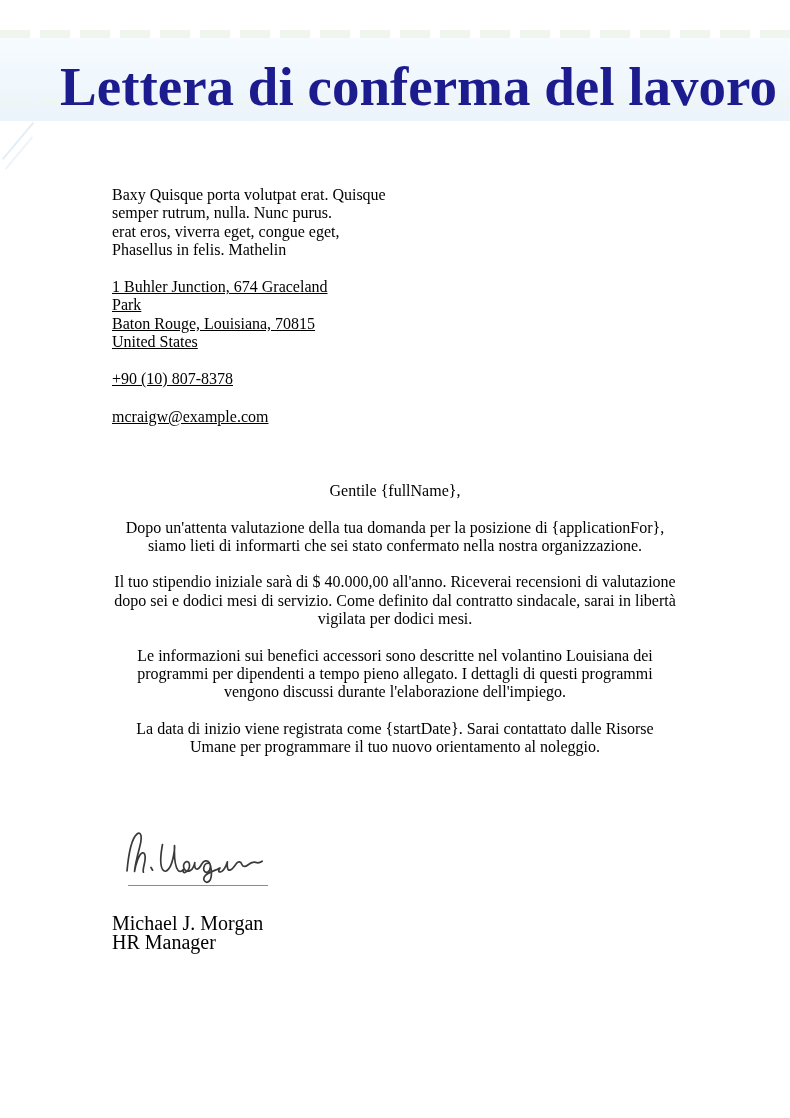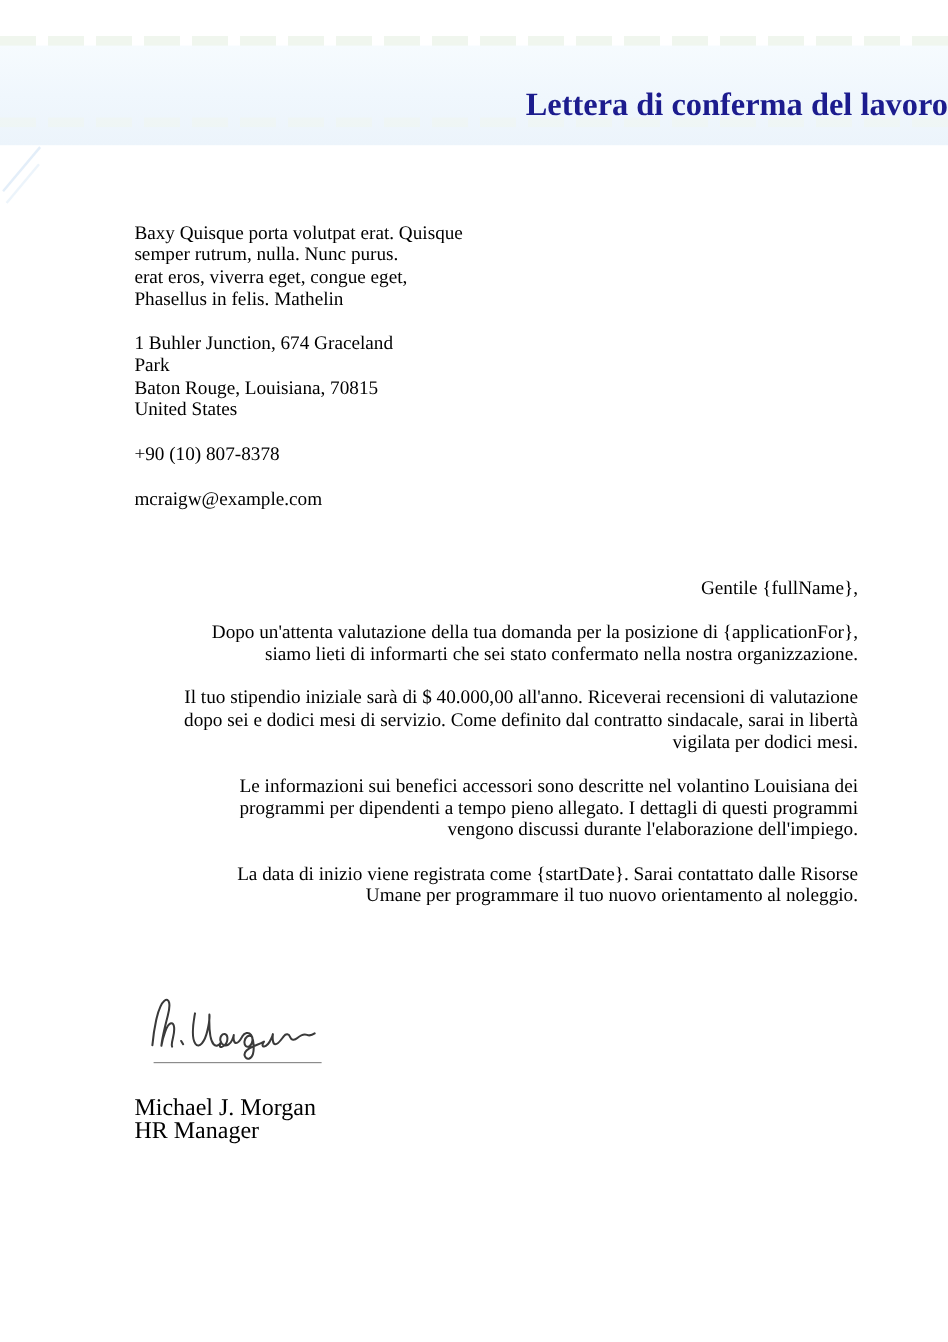--- a/index.html
+++ b/index.html
@@ -7,34 +7,34 @@
   .page{position:relative;width:790px;height:1118px;background:#fff;overflow:hidden;}
 
   
   .header{position:relative;height:121px;background:#fff;}
   .dash-row{position:absolute;left:0;right:0;
     background:repeating-linear-gradient(90deg,#f0f6ee 0 30px,rgba(255,255,255,0) 30px 40px);}
   .dash-row-1{top:30px;height:9px;}
   .band{position:absolute;top:38px;left:0;right:0;bottom:0;
     background:linear-gradient(180deg,#f6fbfe 0%,#f0f7fd 50%,#ecf4fb 100%);}
   .dash-row-2{top:60px;height:8px;opacity:.5;}
-  .band h1{position:absolute;top:26px;left:0;right:0;margin:0;text-align:right;
-    font-family:"Liberation Serif",serif;font-weight:bold;font-size:27px;line-height:46px;
+  .band h1{position:absolute;top:26px;left:0;right:0;margin:0;text-align:center;
+    font-family:"Liberation Serif",serif;font-weight:bold;font-size:55px;line-height:46px;
     color:#1c1c8e;letter-spacing:0;padding-left:47px;}
   .streak{position:absolute;transform:rotate(-50deg);}
   .streak-1{left:-6px;top:140px;width:48px;height:2px;background:#e3eef9;}
   .streak-2{left:-2px;top:152px;width:42px;height:2px;background:#ecf4fb;}
 
   
   .sender{margin:65px 0 0 112px;font-size:16px;line-height:18.3px;width:330px;}
-  .sender .group + .group{margin-top:19px;}
+  .sender .group + .group{margin-top:19px;text-decoration:underline;}
   .sender .line{min-height:18.3px;}
 
   
-  .letter-body{margin:56px auto 0;width:640px;text-align:right;
+  .letter-body{margin:56px auto 0;width:640px;text-align:center;
     font-size:16px;line-height:18.3px;}
   .para{margin:0 0 18.3px;}
   .pline{display:block;}
   .closing{margin-bottom:0;}
 
   
   .signature-area{margin-top:71px;}
   .sig{display:block;margin-left:118px;}
   .sig-underline{margin-left:128px;width:140px;height:1px;background:#8c8c8c;}
   .signatory{margin:28px 0 0 112px;font-size:20px;line-height:18.3px;}

